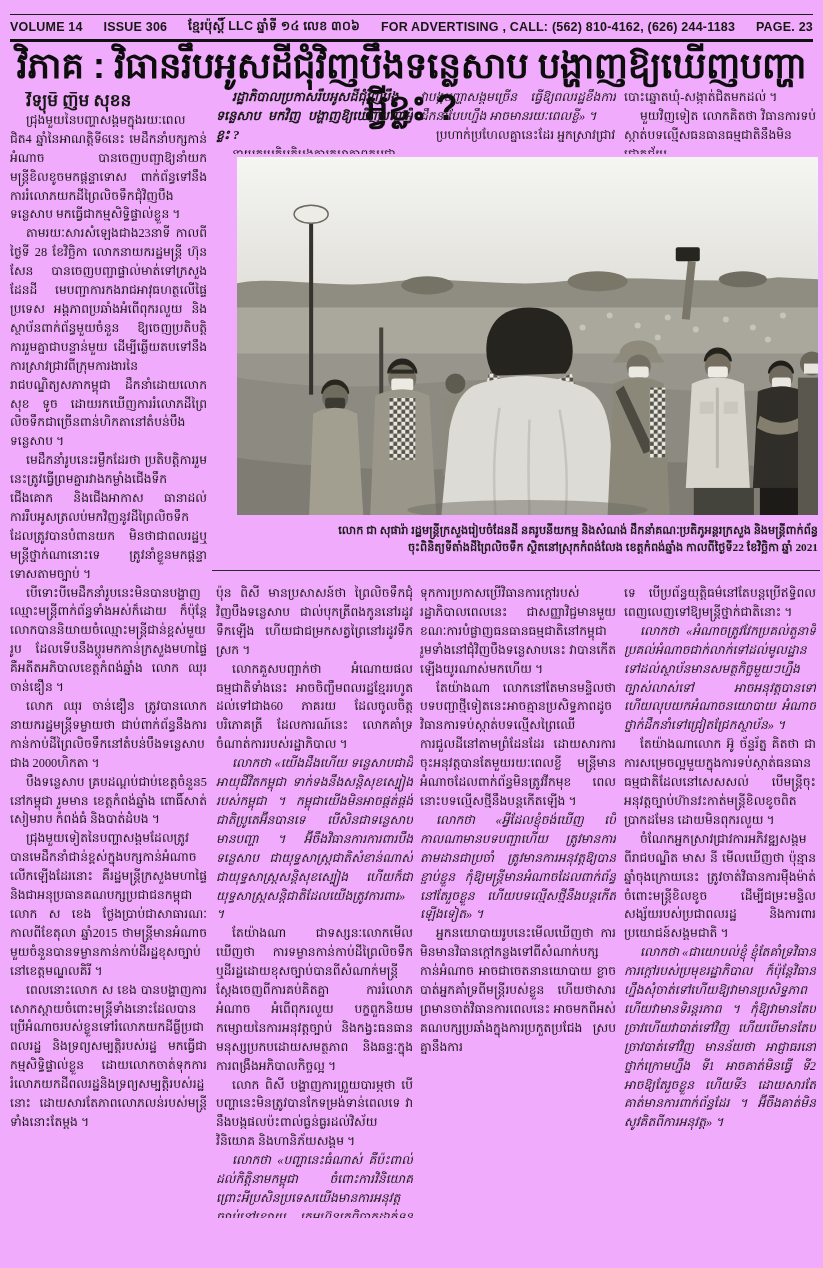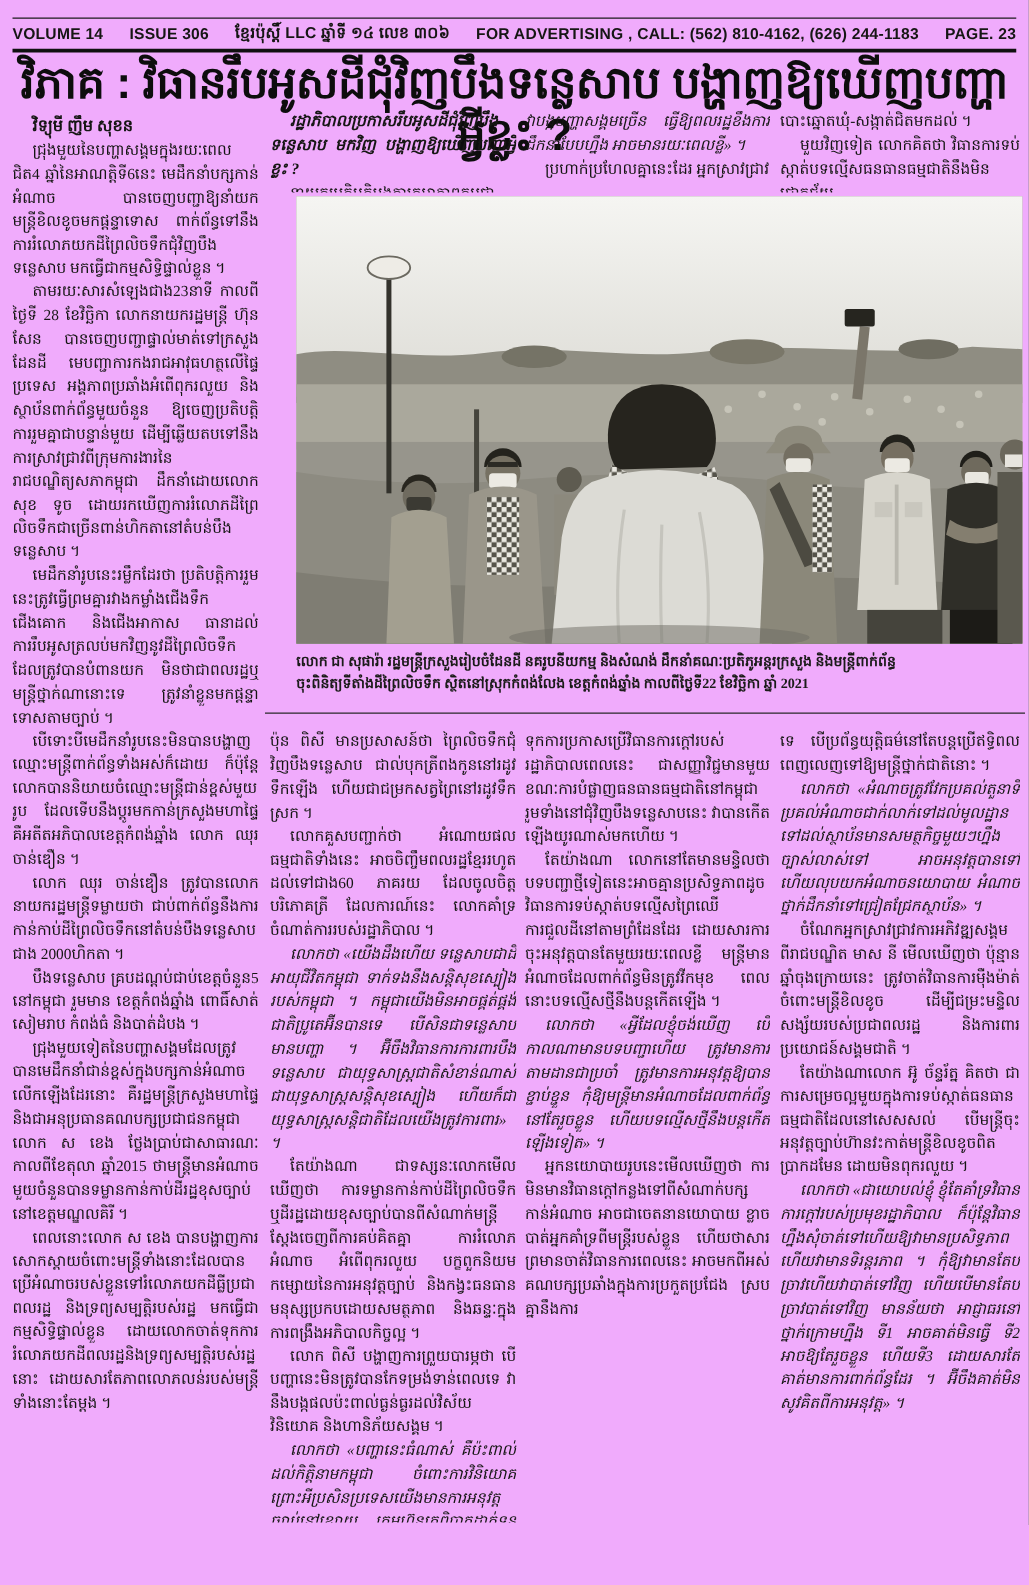--- a/index.html
+++ b/index.html
@@ -20,36 +20,36 @@
   
   .headline{
     position:absolute;left:10px;right:10px;top:45px;height:42px;
     font-family:"Liberation Sans",sans-serif;font-weight:900;font-size:36px;
     text-align:center;letter-spacing:-0.5px;color:#0d0d0d;line-height:42px;
   }
   
   .col{position:absolute;text-align:justify;font-size:12.3px;line-height:18.9px;overflow:hidden;}
   .col p{margin:0;text-indent:16px;}
   .col p.cont{text-indent:0;}
-  .byline{font-weight:bold;text-align:left;text-indent:26px;margin:0 0 2px 0;font-size:13px;}
+  .byline{font-weight:bold;text-align:left;text-indent:26px;margin:0 0 2px 0;font-size:17px;}
   .subhead{font-weight:bold;font-style:italic;font-size:12.8px;line-height:19px;text-indent:0;}
   .q{font-style:italic;}
   #col1{left:10px;top:92px;width:197px;height:1122px;}
   #col2top{left:216px;top:88px;width:197px;height:66px;}
   #col3top{left:420px;top:88px;width:196px;height:66px;}
   #col4top{left:624px;top:88px;width:192px;height:66px;}
   #col2{left:216px;top:584px;width:197px;height:634px;}
   #col3{left:420px;top:584px;width:196px;height:634px;}
   #col4{left:624px;top:584px;width:192px;height:634px;}
   
   .photo{position:absolute;left:237px;top:157px;width:581px;height:358px;background:#b7b5ad;}
   .photo svg{display:block;width:100%;height:100%;}
   .caption{
     position:absolute;left:237px;top:522px;width:581px;
-    font-size:11.3px;line-height:16.5px;text-align:left;font-weight:600;color:#1b1b19;
+    font-size:11.3px;line-height:16.5px;text-align:right;font-weight:600;color:#1b1b19;
   }
   .rule-caption{position:absolute;left:212px;top:570px;width:608px;height:1px;background:#2a2a2a;}
 </style>
 </head>
 <body>
 
 <div class="page">
 
   <div class="rule-thin"></div>
   <div class="masthead">
@@ -206,18 +206,18 @@
   <div class="col" id="col3">
     <p class="cont">ទុកការប្រកាសប្រើវិធានការក្តៅរបស់រដ្ឋាភិបាលពេលនេះ ជាសញ្ញាវិជ្ជមានមួយ ខណៈការបំផ្លាញធនធានធម្មជាតិនៅកម្ពុជា រួមទាំងនៅជុំវិញបឹងទន្លេសាបនេះ វាបានកើតឡើងយូរណាស់មកហើយ ។</p>
     <p>តែយ៉ាងណា លោកនៅតែមានមន្ទិលថា បទបញ្ជាថ្មីទៀតនេះអាចគ្មានប្រសិទ្ធភាពដូចវិធានការទប់ស្កាត់បទល្មើសព្រៃឈើ ការជួលដីនៅតាមព្រំដែនដែរ ដោយសារការចុះអនុវត្តបានតែមួយរយៈពេលខ្លី មន្ត្រីមានអំណាចដែលពាក់ព័ន្ធមិនត្រូវវីកមុខ ពេលនោះបទល្មើសថ្មីនឹងបន្តកើតឡើង ។</p>
     <p class="q">លោកថា «អ្វីដែលខ្ញុំចង់ឃើញ បើកាលណាមានបទបញ្ជាហើយ ត្រូវមានការតាមដានជាប្រចាំ ត្រូវមានការអនុវត្តឱ្យបានខ្ជាប់ខ្ជួន កុំឱ្យមន្ត្រីមានអំណាចដែលពាក់ព័ន្ធនៅតែរួចខ្លួន ហើយបទល្មើសថ្មីនឹងបន្តកើតឡើងទៀត» ។</p>
     <p>អ្នកនយោបាយរូបនេះមើលឃើញថា ការមិនមានវិធានក្តៅកន្លងទៅពីសំណាក់បក្សកាន់អំណាច អាចជាចេតនានយោបាយ ខ្លាចបាត់អ្នកគាំទ្រពីមន្ត្រីរបស់ខ្លួន ហើយថាសារព្រមានចាត់វិធានការពេលនេះ អាចមកពីអស់គណបក្សប្រឆាំងក្នុងការប្រកួតប្រជែង ស្របគ្នានឹងការ</p>
   </div>
 
   <div class="col" id="col4">
     <p class="cont">ទេ បើប្រព័ន្ធយុត្តិធម៌នៅតែបន្តប្រើឥទ្ធិពលពេញលេញទៅឱ្យមន្ត្រីថ្នាក់ជាតិនោះ ។</p>
     <p class="q">លោកថា «អំណាចត្រូវវែកប្រគល់តួនាទី ប្រគល់អំណាចជាក់លាក់ទៅដល់មូលដ្ឋាន ទៅដល់ស្ថាប័នមានសមត្ថកិច្ចមួយៗហ្នឹង ច្បាស់លាស់ទៅ អាចអនុវត្តបានទៅ ហើយលុបយកអំណាចនយោបាយ អំណាចថ្នាក់ដឹកនាំទៅជ្រៀតជ្រែកស្ថាប័ន» ។</p>
+    <p>តែយ៉ាងណាលោក អ៊ូ ច័ន្ទរ័ត្ន គិតថា ជាការសម្រេចល្អមួយក្នុងការទប់ស្កាត់ធនធានធម្មជាតិដែលនៅសេសសល់ បើមន្ត្រីចុះអនុវត្តច្បាប់ហ៊ានវះកាត់មន្ត្រីខិលខូចពិតប្រាកដមែន ដោយមិនពុករលួយ ។</p>
     <p>ចំណែកអ្នកស្រាវជ្រាវការអភិវឌ្ឍសង្គមពីរាជបណ្ឌិត មាស នី មើលឃើញថា ប៉ុន្មានឆ្នាំចុងក្រោយនេះ ត្រូវចាត់វិធានការម៉ឺងម៉ាត់ចំពោះមន្ត្រីខិលខូច ដើម្បីជម្រះមន្ទិលសង្ស័យរបស់ប្រជាពលរដ្ឋ និងការពារប្រយោជន៍សង្គមជាតិ ។</p>
-    <p>តែយ៉ាងណាលោក អ៊ូ ច័ន្ទរ័ត្ន គិតថា ជាការសម្រេចល្អមួយក្នុងការទប់ស្កាត់ធនធានធម្មជាតិដែលនៅសេសសល់ បើមន្ត្រីចុះអនុវត្តច្បាប់ហ៊ានវះកាត់មន្ត្រីខិលខូចពិតប្រាកដមែន ដោយមិនពុករលួយ ។</p>
     <p class="q">លោកថា «ជាយោបល់ខ្ញុំ ខ្ញុំតែគាំទ្រវិធានការក្តៅរបស់ប្រមុខរដ្ឋាភិបាល ក៏ប៉ុន្តែវិធានហ្នឹងសុំចាត់ទៅហើយឱ្យវាមានប្រសិទ្ធភាព ហើយវាមានទិរន្តរភាព ។ កុំឱ្យវាមានតែបច្រាវហើយវាបាត់ទៅវិញ ហើយបើមានតែបច្រាវបាត់ទៅវិញ មានន័យថា អាជ្ញាធរនៅថ្នាក់ក្រោមហ្នឹង ទី1 អាចគាត់មិនធ្វើ ទី2 អាចឱ្យតែរួចខ្លួន ហើយទី3 ដោយសារតែគាត់មានការពាក់ព័ន្ធដែរ ។ អ៊ីចឹងគាត់មិនសូវគិតពីការអនុវត្ត» ។</p>
   </div>
 
 </div>
 
 </body></html>

